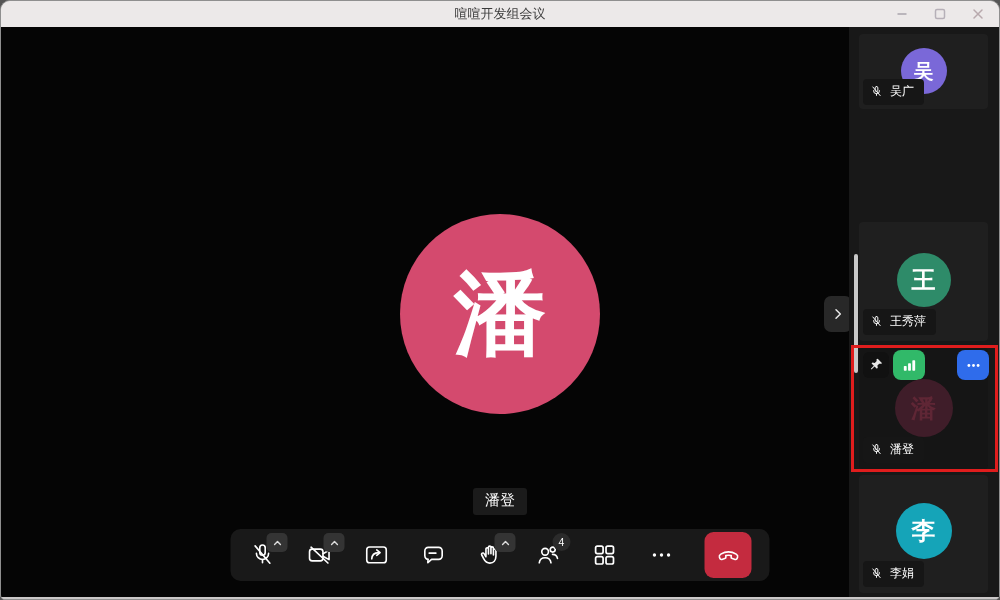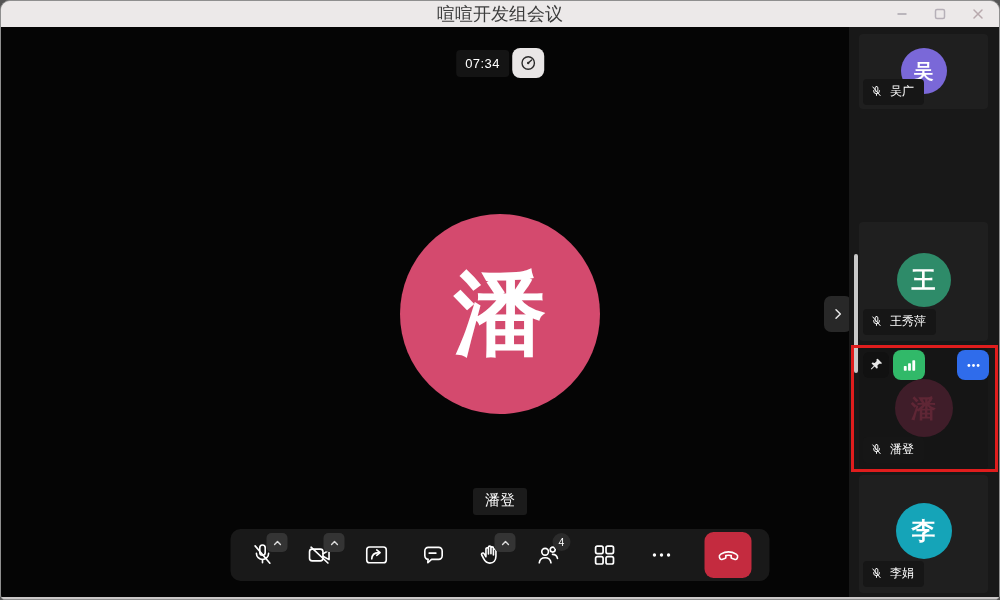--- a/index.html
+++ b/index.html
@@ -2,21 +2,21 @@
 <html><head>
 <meta charset="utf-8">
 <style>
   * { margin:0; padding:0; box-sizing:border-box; }
   html,body { width:1000px; height:600px; background:#555; font-family:"Liberation Sans", sans-serif; }
   .app { position:relative; width:1000px; height:600px; border:1px solid #8f8f8f;
          border-radius:10px 10px 5px 5px; overflow:hidden; background:#cbc8c8; }
   
   .titlebar { position:relative; height:26px; background:#ece9e9; }
   .titlebar .title { position:absolute; left:0; right:0; top:0; height:26px; line-height:26px;
-                     text-align:center; font-size:18px; color:#3b3b3b; }
+                     text-align:center; font-size:13px; color:#3b3b3b; }
   .win-controls { position:absolute; right:14px; top:0; height:26px; display:flex; gap:24px; align-items:center; }
   .win-btn { width:14px; height:14px; display:flex; align-items:center; justify-content:center;
              background:none; border:none; cursor:pointer; padding:0; }
   
   .content { position:relative; height:570px; background:#050505; }
   .stage { position:absolute; inset:0; }
   
   .timer-group { position:absolute; top:21px; left:50%; transform:translateX(-50%);
                  display:flex; gap:3px; align-items:center; }
   .timer-pill { background:#141414; color:#fff; font-size:13px; letter-spacing:.4px;
@@ -102,30 +102,20 @@
         <svg width="12" height="12" viewBox="0 0 12 12">
             <path d="M2 2 L10 10 M10 2 L2 10" stroke="#b8a9ad" stroke-width="1.5" stroke-linecap="round"></path>
           </svg>
       </button>
     </div>
   </div>
 
   <div class="content">
     <div class="stage">
 
-      <div class="timer-group">
-        <div class="timer-pill">07:34</div>
-        <button class="gauge-btn">
-          <svg width="18" height="18" viewBox="0 0 18 18">
-            <circle cx="9" cy="9" r="6.2" fill="none" stroke="#2b2b2b" stroke-width="1.4"></circle>
-            <line x1="9" y1="9" x2="12.4" y2="5.9" stroke="#2b2b2b" stroke-width="1.4" stroke-linecap="round"></line>
-            <circle cx="9" cy="9" r="1.2" fill="#2b2b2b"></circle>
-          </svg>
-        </button>
-      </div>
 
       <div class="main-avatar" style="background-color: rgb(212, 74, 110);">
         <span>潘</span>
       </div>
       <div class="speaker-label">潘登</div>
 
       <div class="toolbar">
 
         <button class="tb-btn">
           <svg width="26" height="26" viewBox="0 0 24 24" fill="none" stroke="#fff" stroke-width="1.5" stroke-linecap="round">

